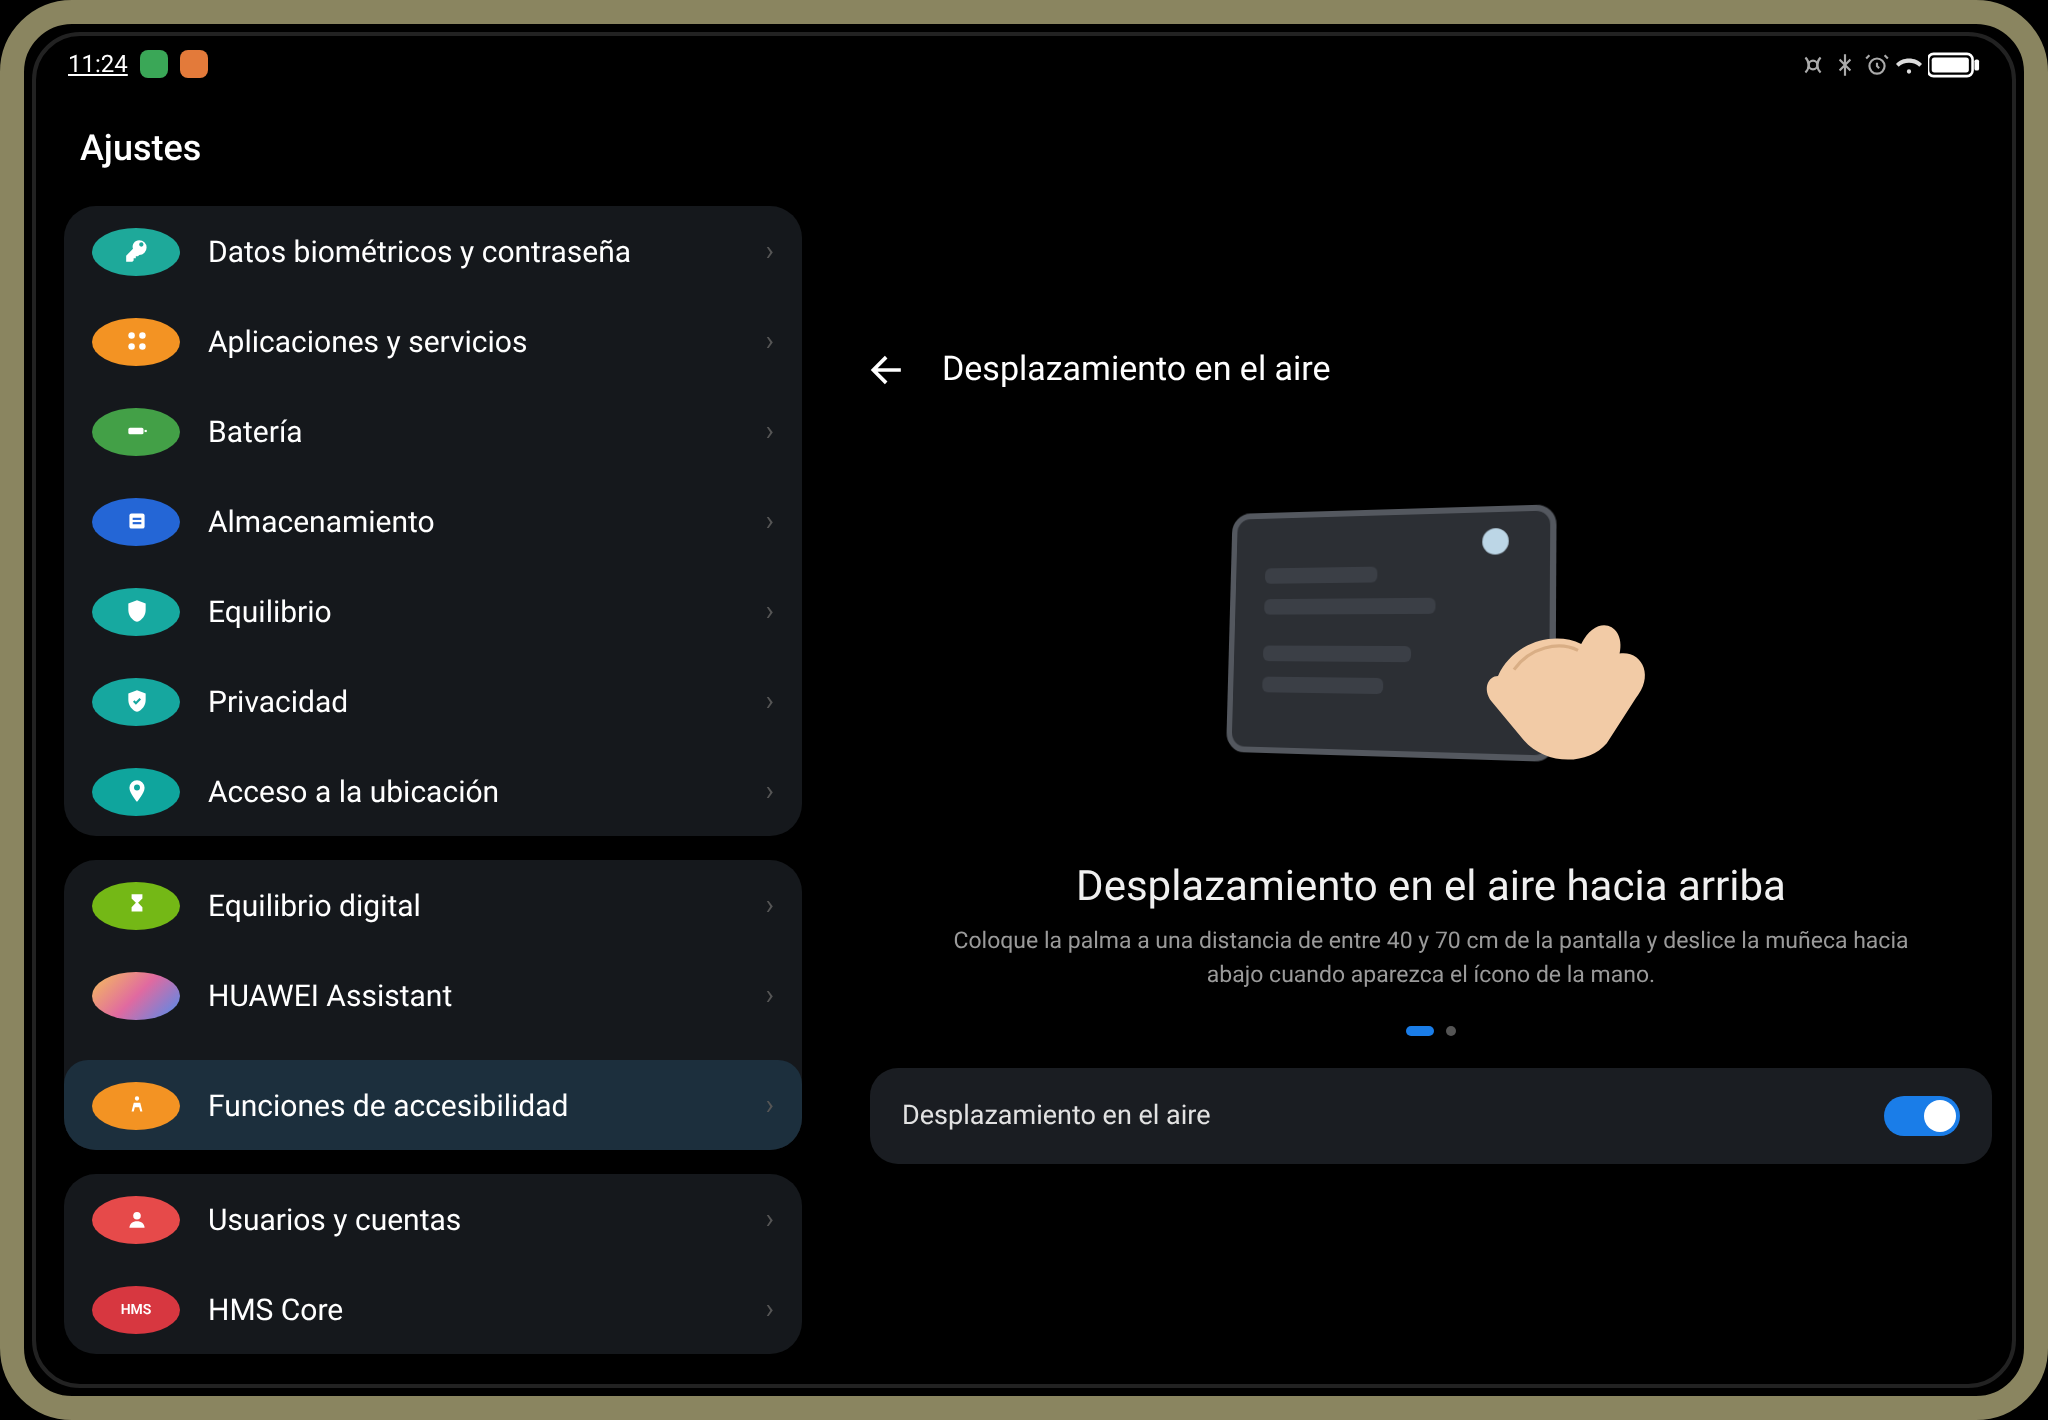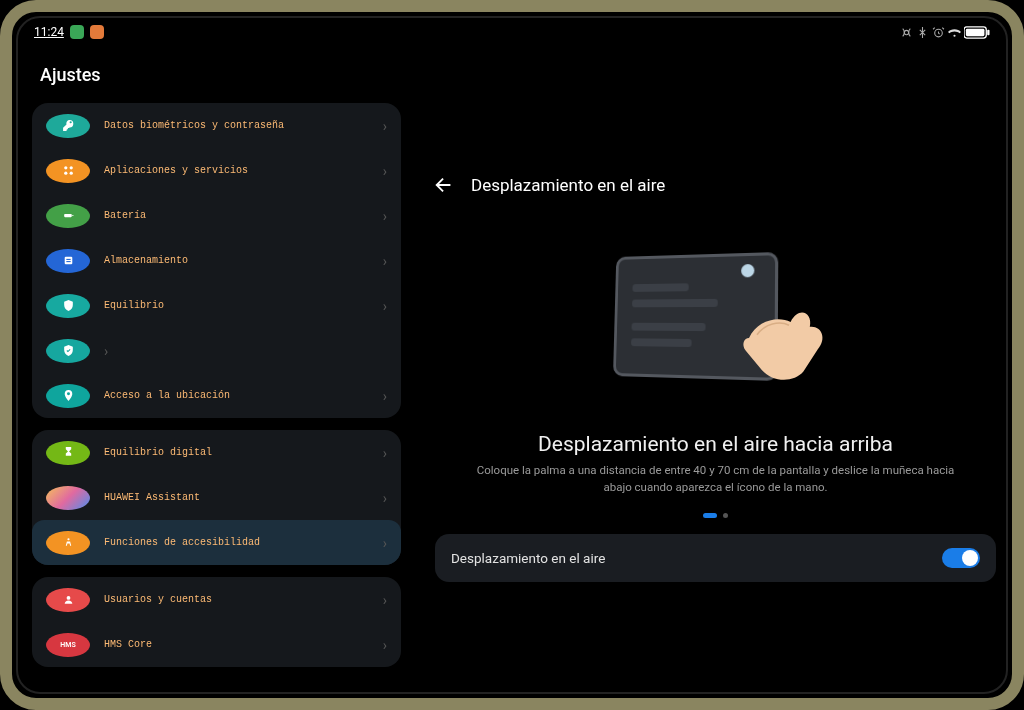--- a/index.html
+++ b/index.html
@@ -67,34 +67,34 @@
   .list-item {
     display: flex;
     align-items: center;
     height: 45px;
     padding: 0 14px;
     cursor: pointer;
   }
   .list-item.selected {
     background: #1c2f3d;
     border-radius: 12px;
+    margin-top: 10px;
   }
   .list-icon {
     width: 44px; height: 24px;
     border-radius: 50%;
     display: flex; align-items: center; justify-content: center;
     flex-shrink: 0;
     margin-right: 14px;
   }
   .list-icon svg { width: 13px; height: 13px; }
   .list-label {
     flex: 1;
-    color: #fdba74;
-    font-size: 10px;
-    font-family: Liberation Mono, monospace;
+    color: #ffffff;
+    font-size: 15px;
   }
   .chevron { color: #555; font-size: 14px; }
 
   .detail {
     flex: 1;
     padding: 0 6px 0 18px;
     display: flex;
     flex-direction: column;
     justify-content: center;
   }
@@ -272,20 +272,21 @@
           <span class="list-label">Equilibrio</span>
           <span class="chevron">›</span>
         </div>
         <div class="list-item">
           <span class="list-icon bg-teal3">
                 <svg viewBox="0 0 24 24" fill="#fff">
                   <path d="M12 2l8 3v6c0 5-3.4 9.5-8 11-4.6-1.5-8-6-8-11V5l8-3z"></path>
                   <path d="M9 12l2 2 4-4" stroke="#16a79f" stroke-width="2" fill="none"></path>
                 </svg>
               </span>
+          <span class="list-label">Privacidad</span>
           <span class="chevron">›</span>
         </div>
         <div class="list-item">
           <span class="list-icon bg-teal4">
                 <svg viewBox="0 0 24 24" fill="#fff">
                   <path d="M12 2a7 7 0 00-7 7c0 5 7 13 7 13s7-8 7-13a7 7 0 00-7-7zm0 9.5A2.5 2.5 0 1112 6a2.5 2.5 0 010 5.5z"></path>
                 </svg>
               </span>
           <span class="list-label">Acceso a la ubicación</span>
           <span class="chevron">›</span>

